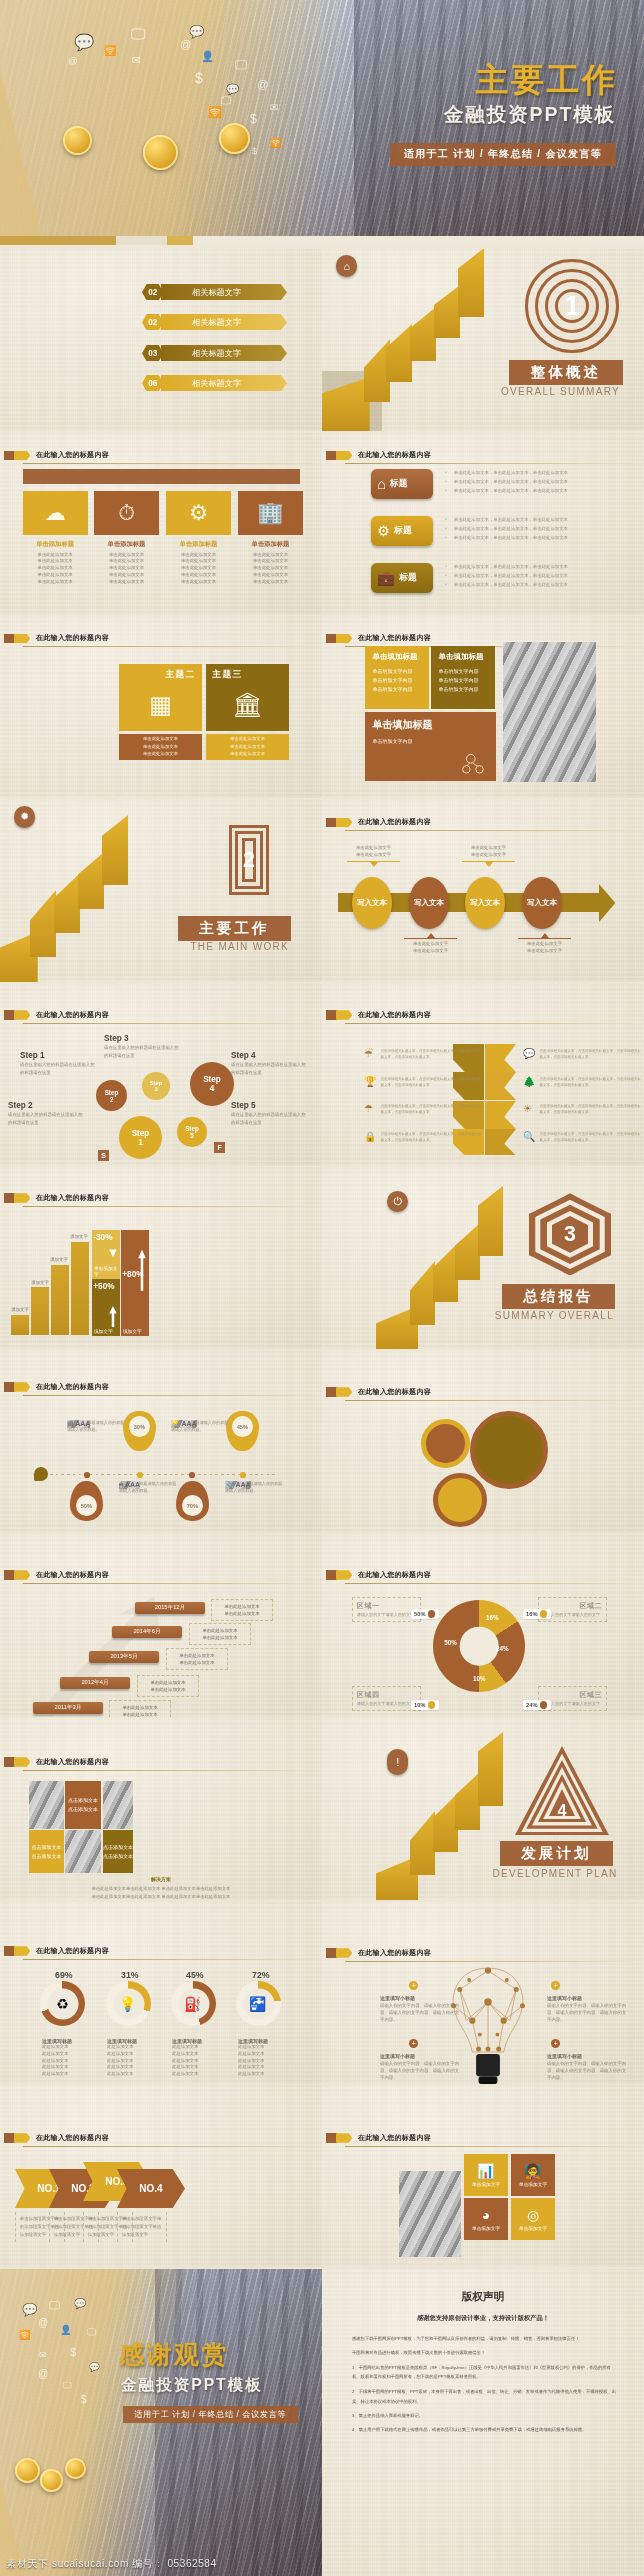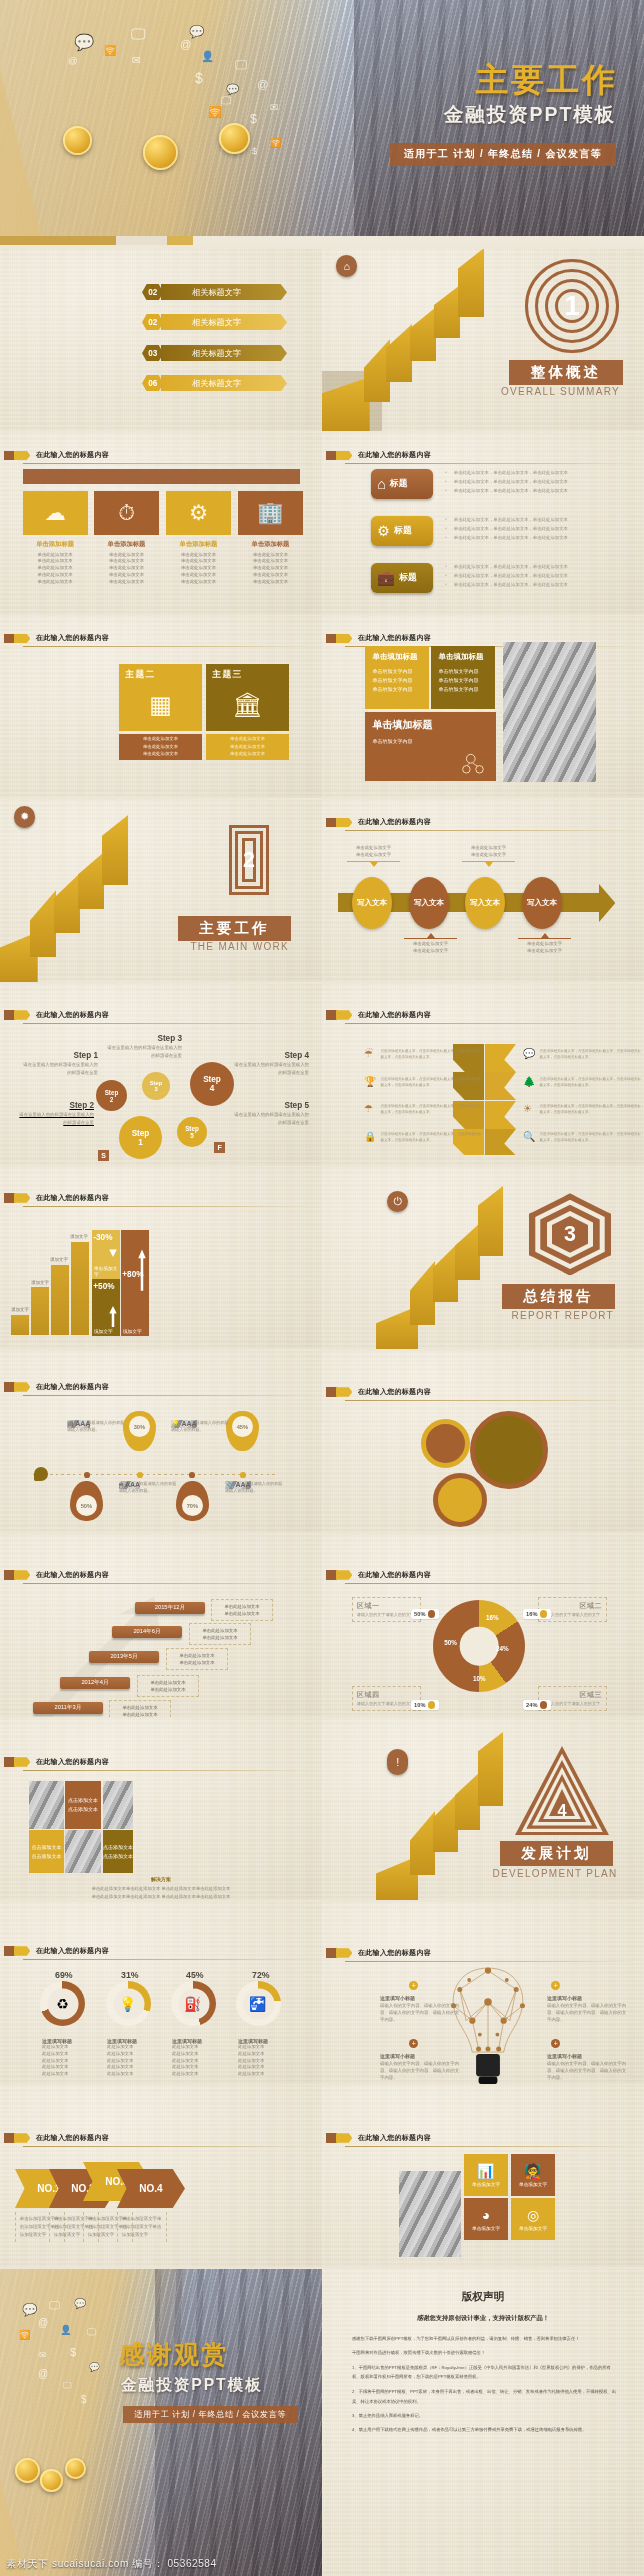--- a/index.html
+++ b/index.html
@@ -138,21 +138,21 @@
   .arrbar { position:absolute; height:19px; background:#a5801b; }
   .arrhead { position:absolute; width:16.4px; height:38px; background:#a5801b;
      clip-path:polygon(0 0,100% 50%,0 100%); }
   .ell { position:absolute; width:40px; height:52px; border-radius:50%;
      display:flex; align-items:center; justify-content:center; color:#fff;
      font-size:7.5px; font-weight:bold; box-shadow:0 1.3px 3.1px rgba(0,0,0,.25); }
 
   
   .stepc { position:absolute; border-radius:50%; display:flex; flex-direction:column;
      align-items:center; justify-content:center; color:#fff; font-weight:bold; }
-  .steplbl { position:absolute;text-align:right; }
+  .steplbl { position:absolute; }
   .steplbl .sh2 { font-size:8.2px; font-weight:bold; color:#4b463f; }
   .steplbl .sp { font-size:4.4px; color:#8d8376; line-height:1.7; margin-top:1.3px; }
   .sqbadge { position:absolute; width:11.3px; height:11.3px; background:#a2643b; color:#fff;
      display:flex; align-items:center; justify-content:center; font-size:7px; font-weight:bold; }
   .pzitem { position:absolute; display:flex; gap:3.8px; width:119px; }
   .pzitem .pico { font-size:10px; color:#b07a3a; width:12.6px; flex:none; }
   .pzitem .ptx { font-size:3.5px; color:#9c8e72; line-height:1.75; }
 
   
   .bar { position:absolute; bottom:0; background:linear-gradient(180deg,#d4a42a,#bf9220); }
@@ -423,21 +423,21 @@
 
 <div class="slide half" style="left:0;top:616px;">
   <div class="paper-tex"></div>
   <div class="sl-head">
     <div class="tagA"></div>
         <div class="tagB"></div>
     <div class="htxt">在此输入您的标题内容</div>
     <div class="hrule"></div>
   </div>
   <div class="tc" style="left:119px;">
-    <div class="top" style="background:#dcab28;">
+    <div class="top" style="background:#dcab28;text-align:right;">
       <div class="tt">主题二</div>
       <div class="tico">▦</div>
     </div>
     <div class="bot" style="background:#a5602f;">
       <div>单击此处添加文本</div>
           <div>单击此处添加文本</div>
           <div>单击此处添加文本</div>
     </div>
   </div>
   <div class="tc" style="left:206px;">
@@ -558,21 +558,21 @@
   <div class="sl-head" style="top:25px;">
     <div class="tagA"></div>
         <div class="tagB"></div>
     <div class="htxt">在此输入您的标题内容</div>
     <div class="hrule"></div>
   </div>
   <div class="steplbl" style="left:20px;top:67px;width:78px;">
     <div class="sh2">Step 1</div>
     <div class="sp">请在这里输入您的标题请在这里输入您的标题请在这里</div>
   </div>
-  <div class="steplbl" style="left:16px;top:117px;width:78px;text-decoration:underline;">
+  <div class="steplbl" style="left:8px;top:117px;width:78px;">
     <div class="sh2">Step 2</div>
     <div class="sp">请在这里输入您的标题请在这里输入您的标题请在这里</div>
   </div>
   <div class="steplbl" style="left:104px;top:50px;width:78px;">
     <div class="sh2">Step 3</div>
     <div class="sp">请在这里输入您的标题请在这里输入您的标题请在这里</div>
   </div>
   <div class="steplbl" style="left:231px;top:67px;width:78px;">
     <div class="sh2">Step 4</div>
     <div class="sp">请在这里输入您的标题请在这里输入您的标题请在这里</div>
@@ -711,21 +711,21 @@
   <div style="position:absolute;right:33px;top:26.4px;width:82px;height:82px;">
     <div style="position:absolute;inset:0;border:3.1px solid #a2643b;clip-path:polygon(50% 0,100% 25%,100% 75%,50% 100%,0 75%,0 25%);"></div>
     <div style="position:absolute;inset:0;background:#a2643b;clip-path:polygon(50% 0,100% 25%,100% 75%,50% 100%,0 75%,0 25%);"></div>
     <div style="position:absolute;inset:6.3px;background:#f1ebdd;clip-path:polygon(50% 0,100% 25%,100% 75%,50% 100%,0 75%,0 25%);"></div>
     <div style="position:absolute;inset:11.3px;background:#a2643b;clip-path:polygon(50% 0,100% 25%,100% 75%,50% 100%,0 75%,0 25%);"></div>
     <div style="position:absolute;inset:17.6px;background:#f1ebdd;clip-path:polygon(50% 0,100% 25%,100% 75%,50% 100%,0 75%,0 25%);"></div>
     <div style="position:absolute;inset:22.6px;background:#a2643b;clip-path:polygon(50% 0,100% 25%,100% 75%,50% 100%,0 75%,0 25%);"></div>
     <div class="sec-num" style="font-size:21.4px;">3</div>
   </div>
   <div class="sec-cn" style="right:29px;top:117px;">总结报告</div>
-  <div class="sec-en" style="right:30px;top:143px;">REPORT REPORT</div>
+  <div class="sec-en" style="right:30px;top:143px;">SUMMARY OVERALL</div>
 </div>
 
 <div class="slide half" style="left:0;top:1351px;">
   <div class="paper-tex"></div>
   <div class="sl-head" style="top:30px;">
     <div class="tagA"></div>
         <div class="tagB"></div>
     <div class="htxt">在此输入您的标题内容</div>
     <div class="hrule"></div>
   </div>

